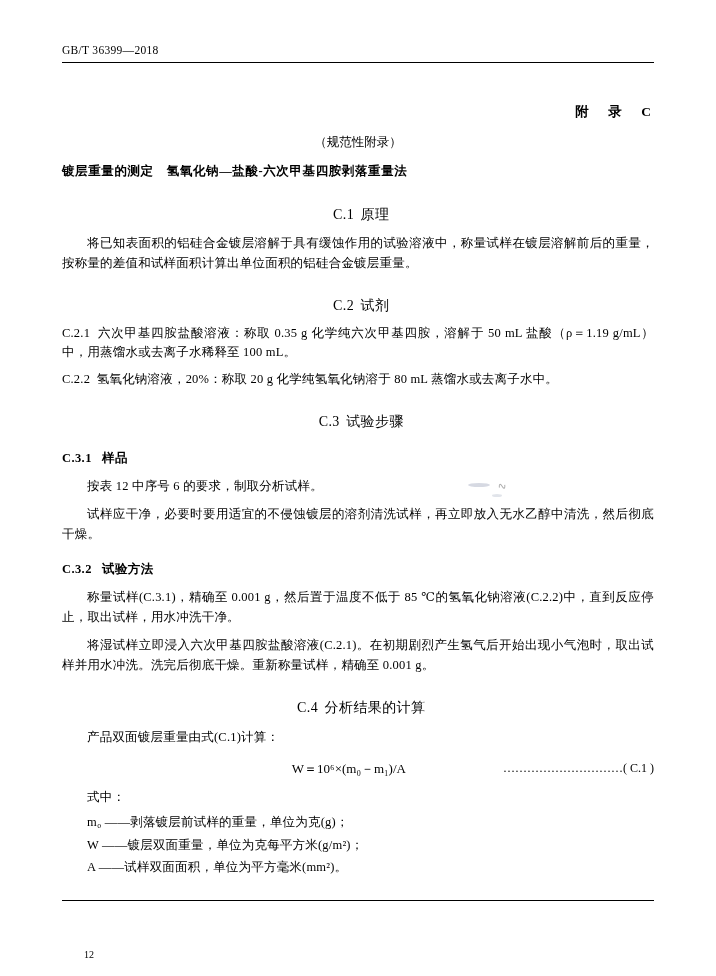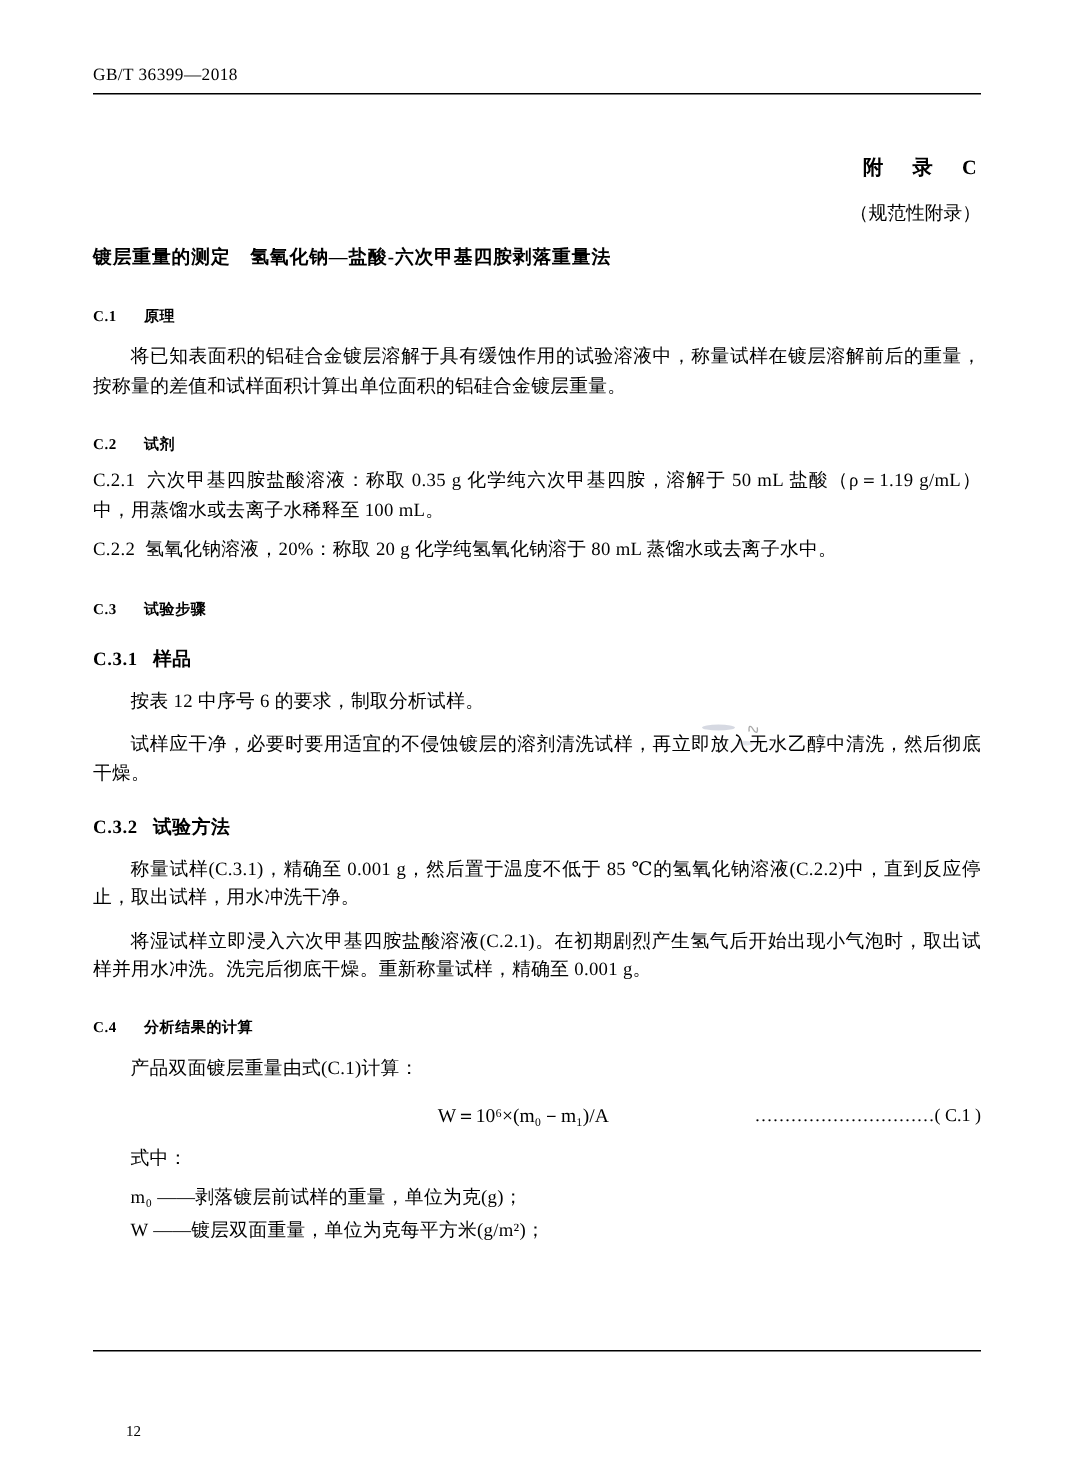--- a/index.html
+++ b/index.html
@@ -61,36 +61,37 @@
     line-height: 1.55;
   }
   .annex-title {
     text-align: right;
     font-weight: bold;
     font-size: 13.5px;
     letter-spacing: 3px;
     margin-top: 6px;
   }
   .annex-sub {
-    text-align: right;
+    text-align: center;
     font-size: 12.5px;
     margin-top: 10px;
   }
   .annex-name {
     text-align: left;
     font-weight: bold;
     font-size: 12.5px;
     margin-top: 10px;
     letter-spacing: 0.6px;
   }
   .h2 {
-    font-weight: bold;
-    font-size: 10px;
+    font-weight: normal;
+    font-size: 14px;
     margin-top: 22px;
     letter-spacing: 0.4px;
+    text-align: center;
   }
   .h2 .num {
     display: inline-block;
     min-width: 34px;
   }
   .h3 {
     font-weight: bold;
     font-size: 12.5px;
     margin-top: 16px;
     letter-spacing: 0.4px;
@@ -229,20 +230,21 @@
     <div class="formula-row">
       <span class="formula">W＝10⁶×(m₀－m₁)/A</span>
       <span class="formula-no">…………………………( C.1 )</span>
     </div>
 
     <p class="para">式中：</p>
 
     <div class="deflist">
       <div class="defitem">m₀ ——剥落镀层前试样的重量，单位为克(g)；</div>
       <div class="defitem">W ——镀层双面重量，单位为克每平方米(g/m²)；</div>
+      <div class="defitem">A ——试样双面面积，单位为平方毫米(mm²)。</div>
     </div>
 
   </div>
 
   <div class="smudge"></div>
   <div class="smudge2"></div>
   <div class="watermark">∿</div>
 
   <div class="footer-page">12</div>
 

